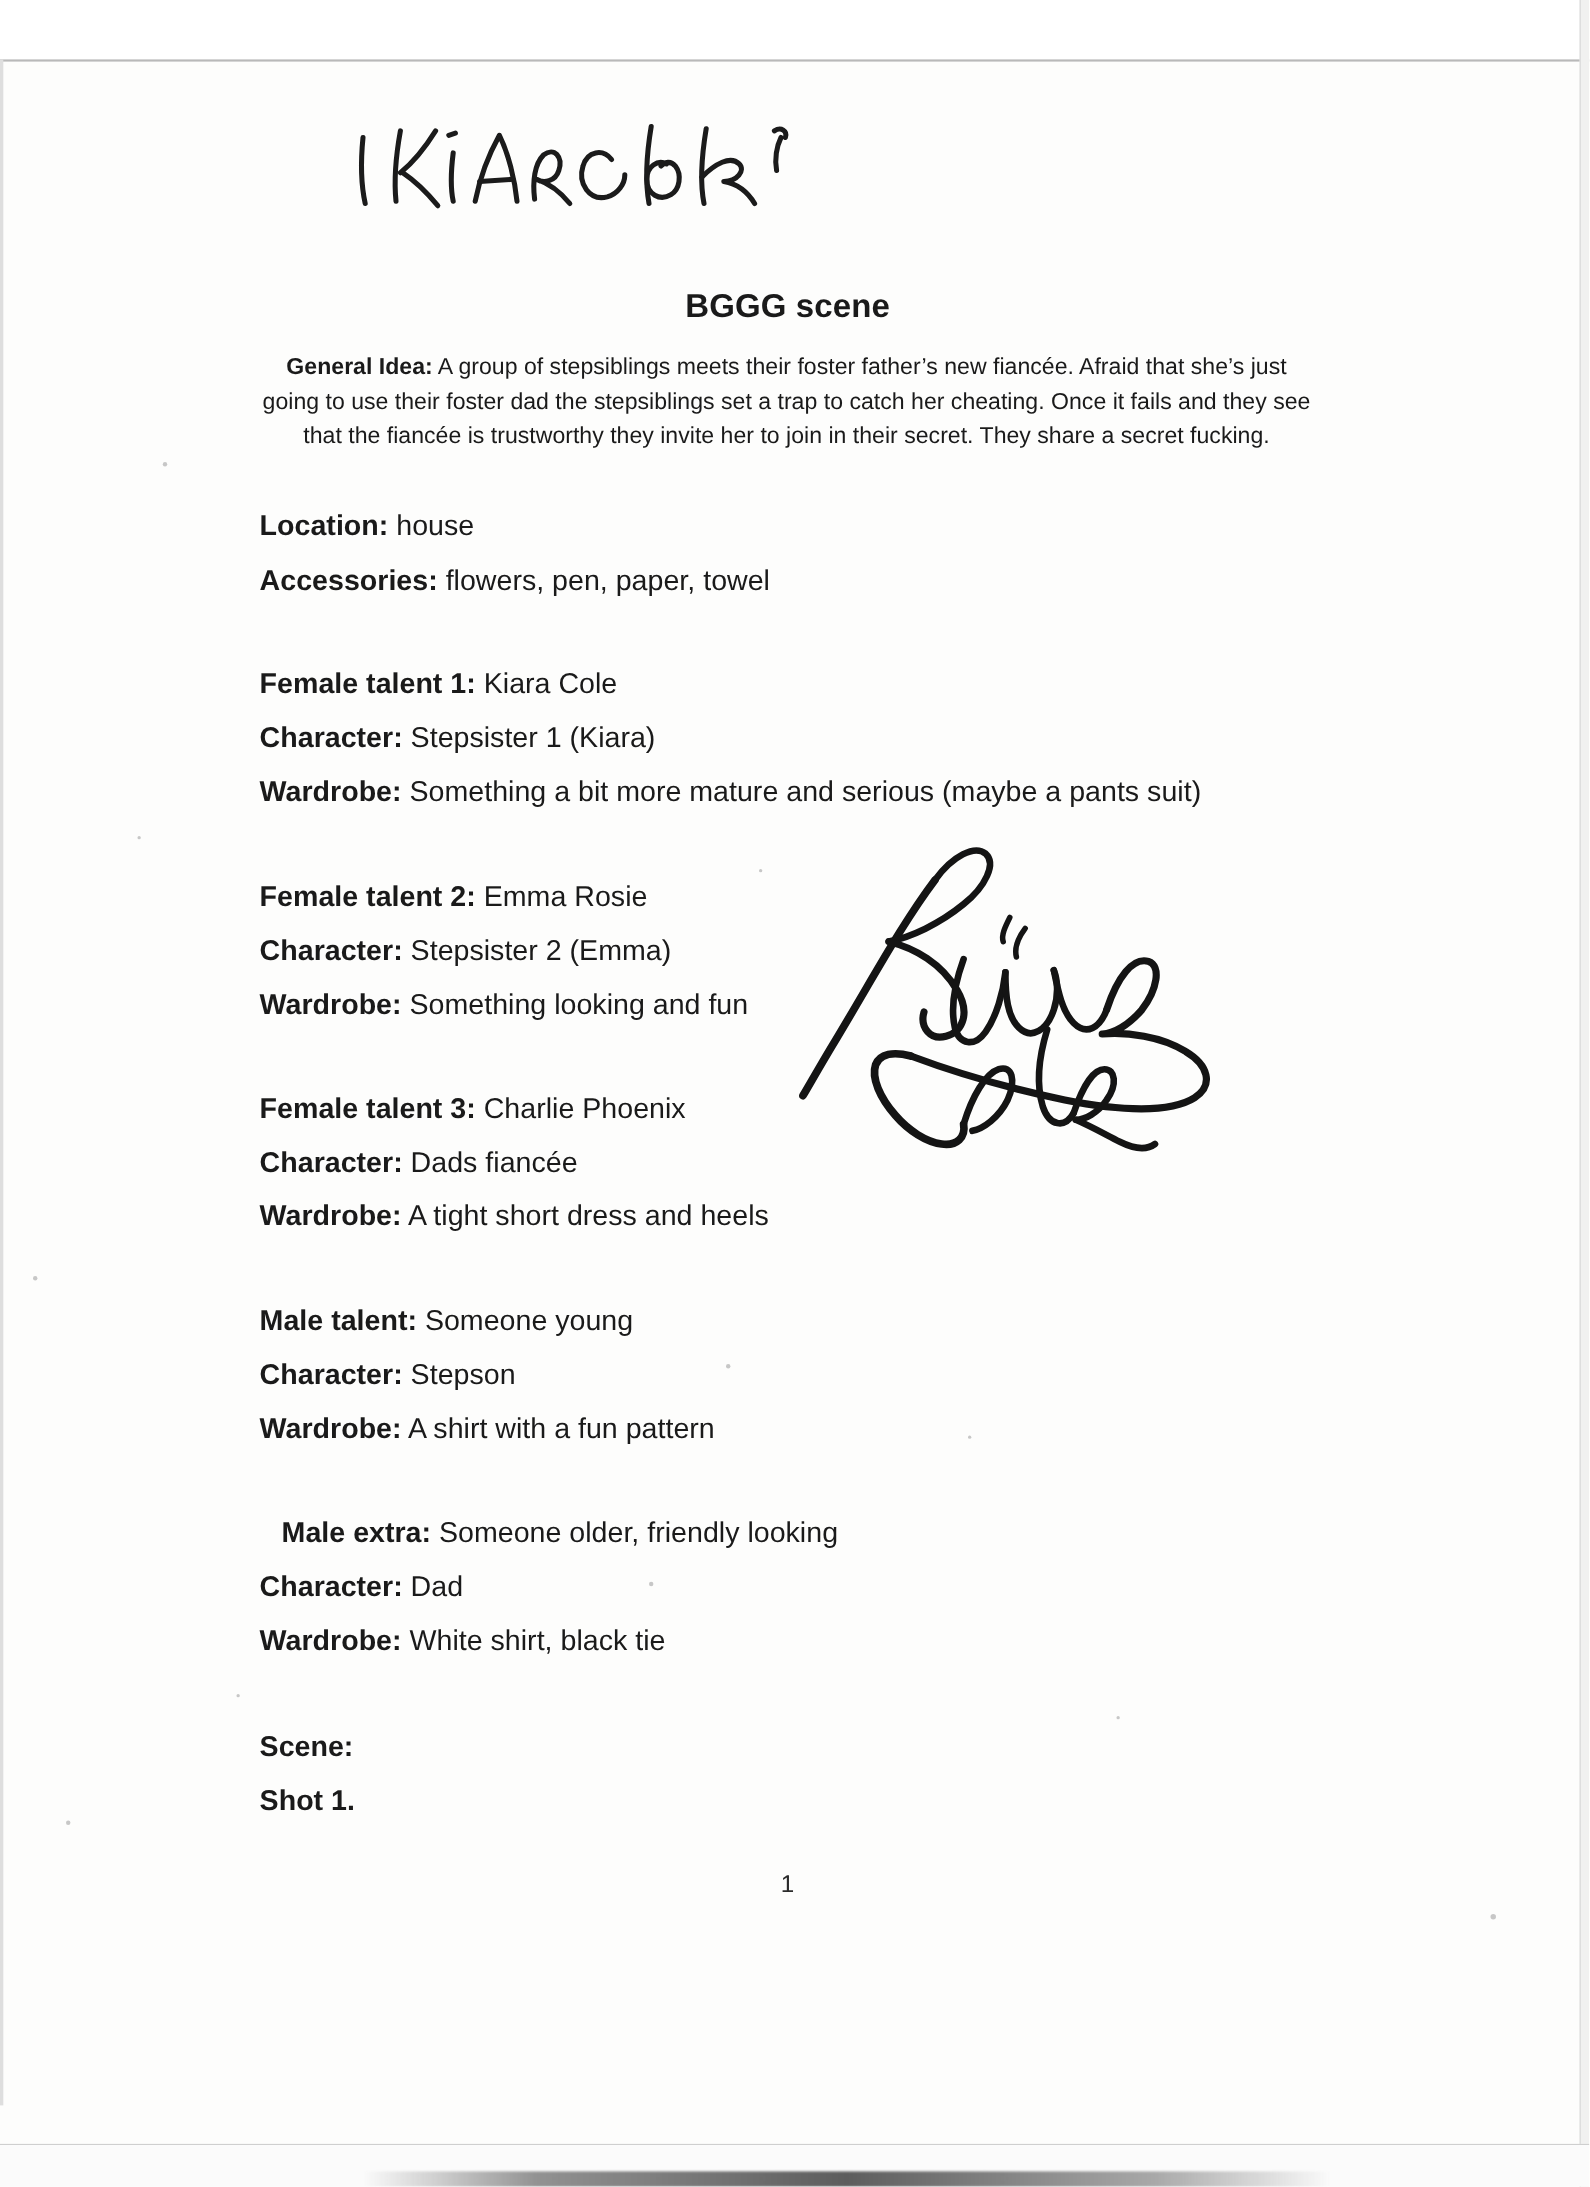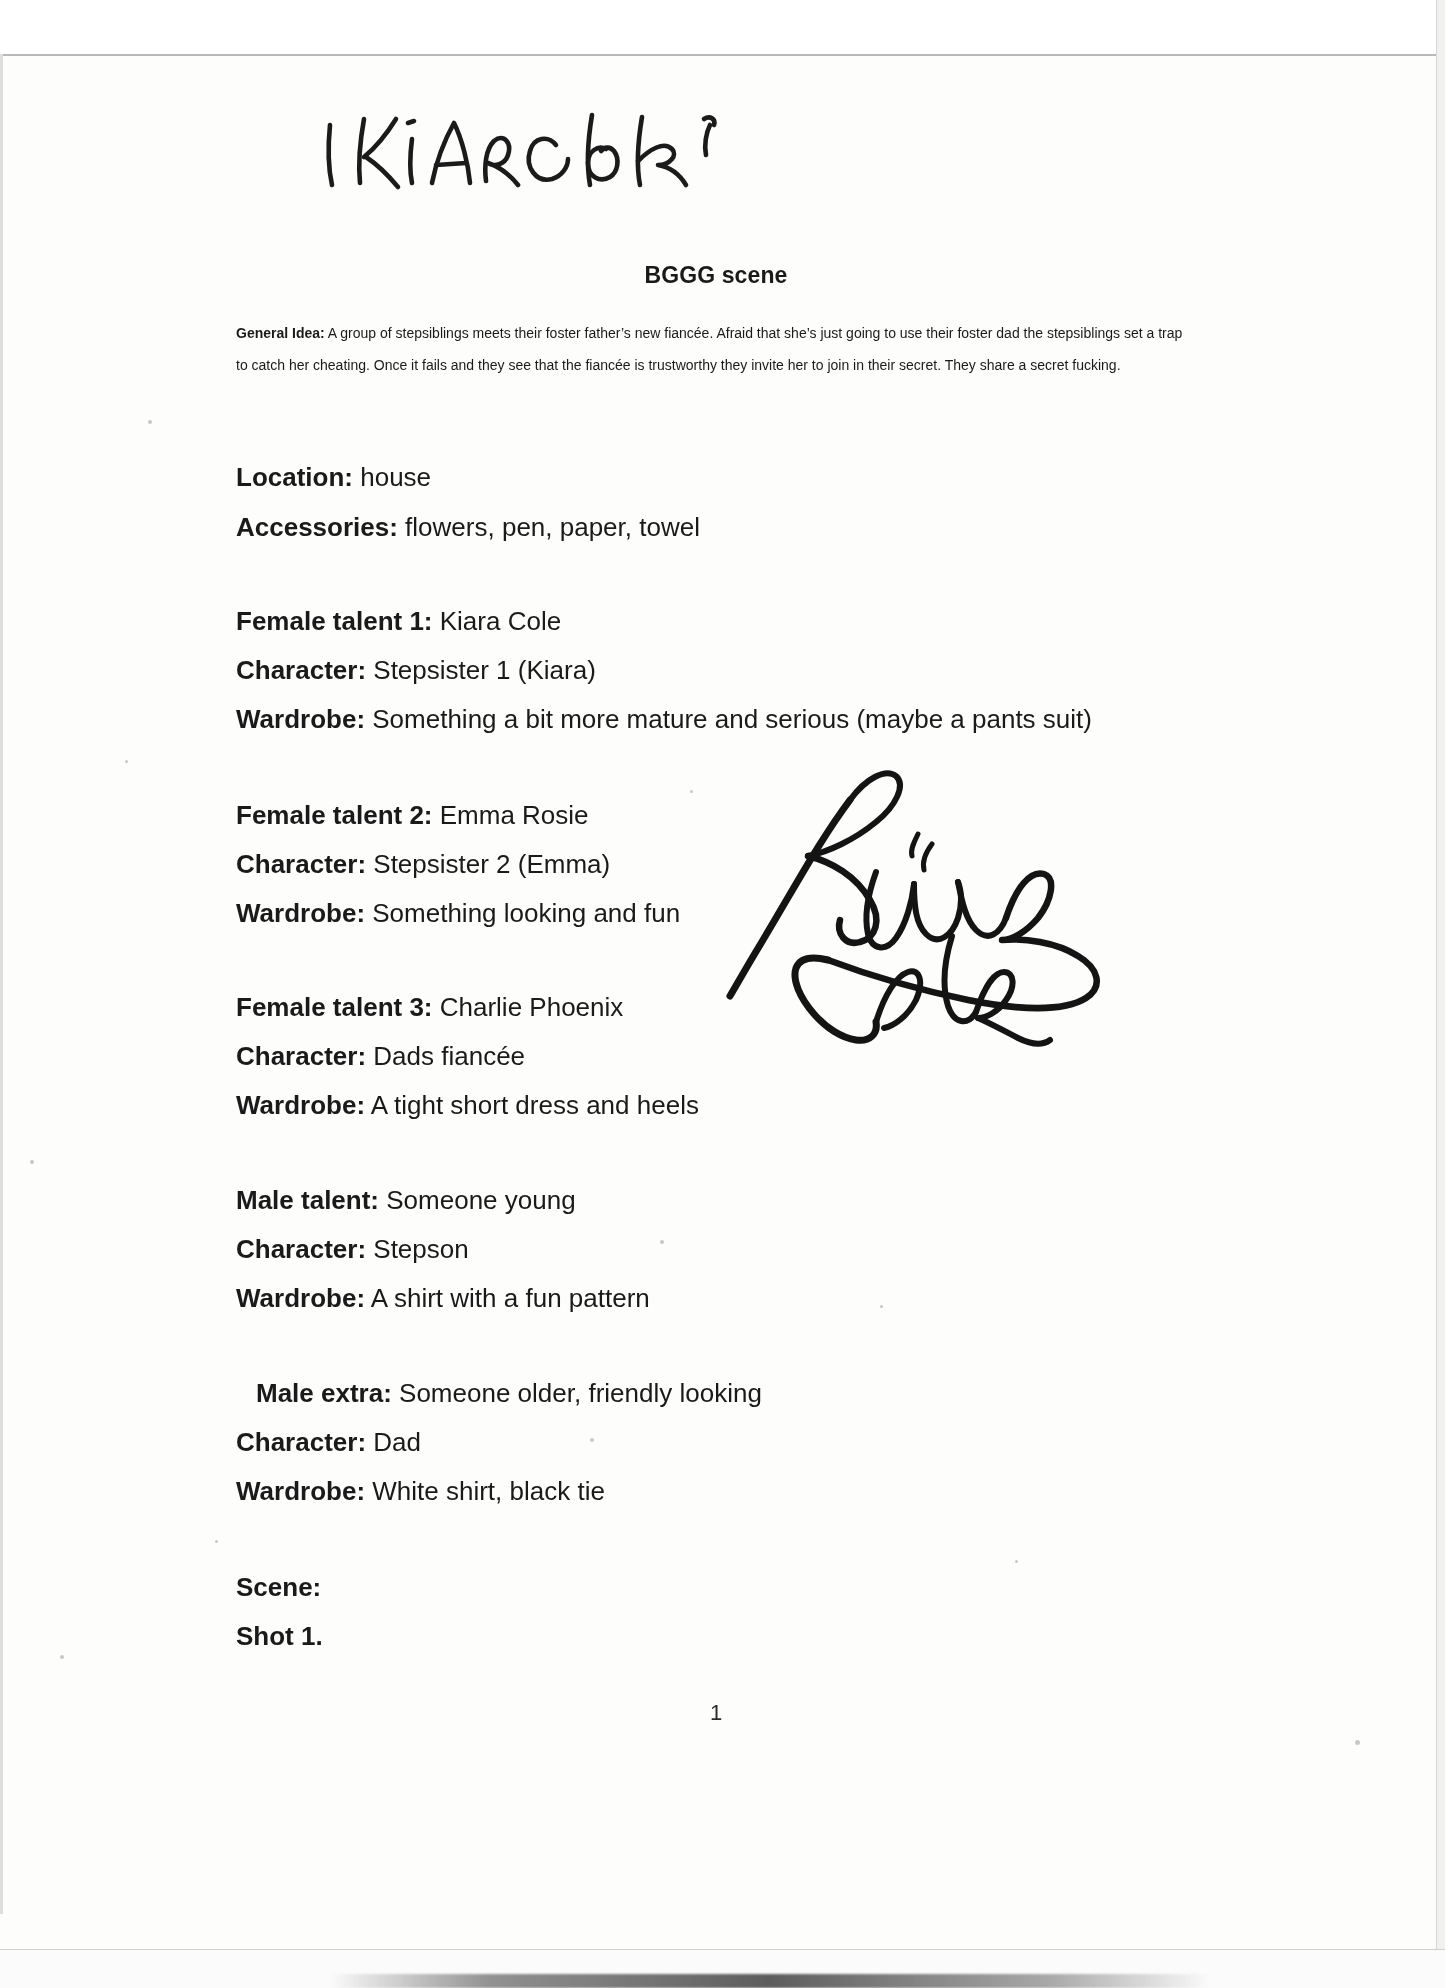--- a/index.html
+++ b/index.html
@@ -82,32 +82,32 @@
     top: 760px;
     width: 460px;
     height: 330px;
   }
 
   .doc-title {
     position: absolute;
     left: 0; top: 262px;
     width: 960px;
     text-align: center;
-    font-size: 23px;
+    font-size: 30px;
     font-weight: bold;
     letter-spacing: .1px;
   }
 
   .para {
     position: absolute;
     left: 0;
     width: 958px;
-    font-size: 14px;
+    font-size: 21px;
     line-height: 31.5px;
-    text-align: left;
+    text-align: center;
   }
   .para b { font-weight: bold; }
 
   .line {
     position: absolute;
     left: 0;
     font-size: 26px;
     line-height: 30px;
     white-space: nowrap;
   }

